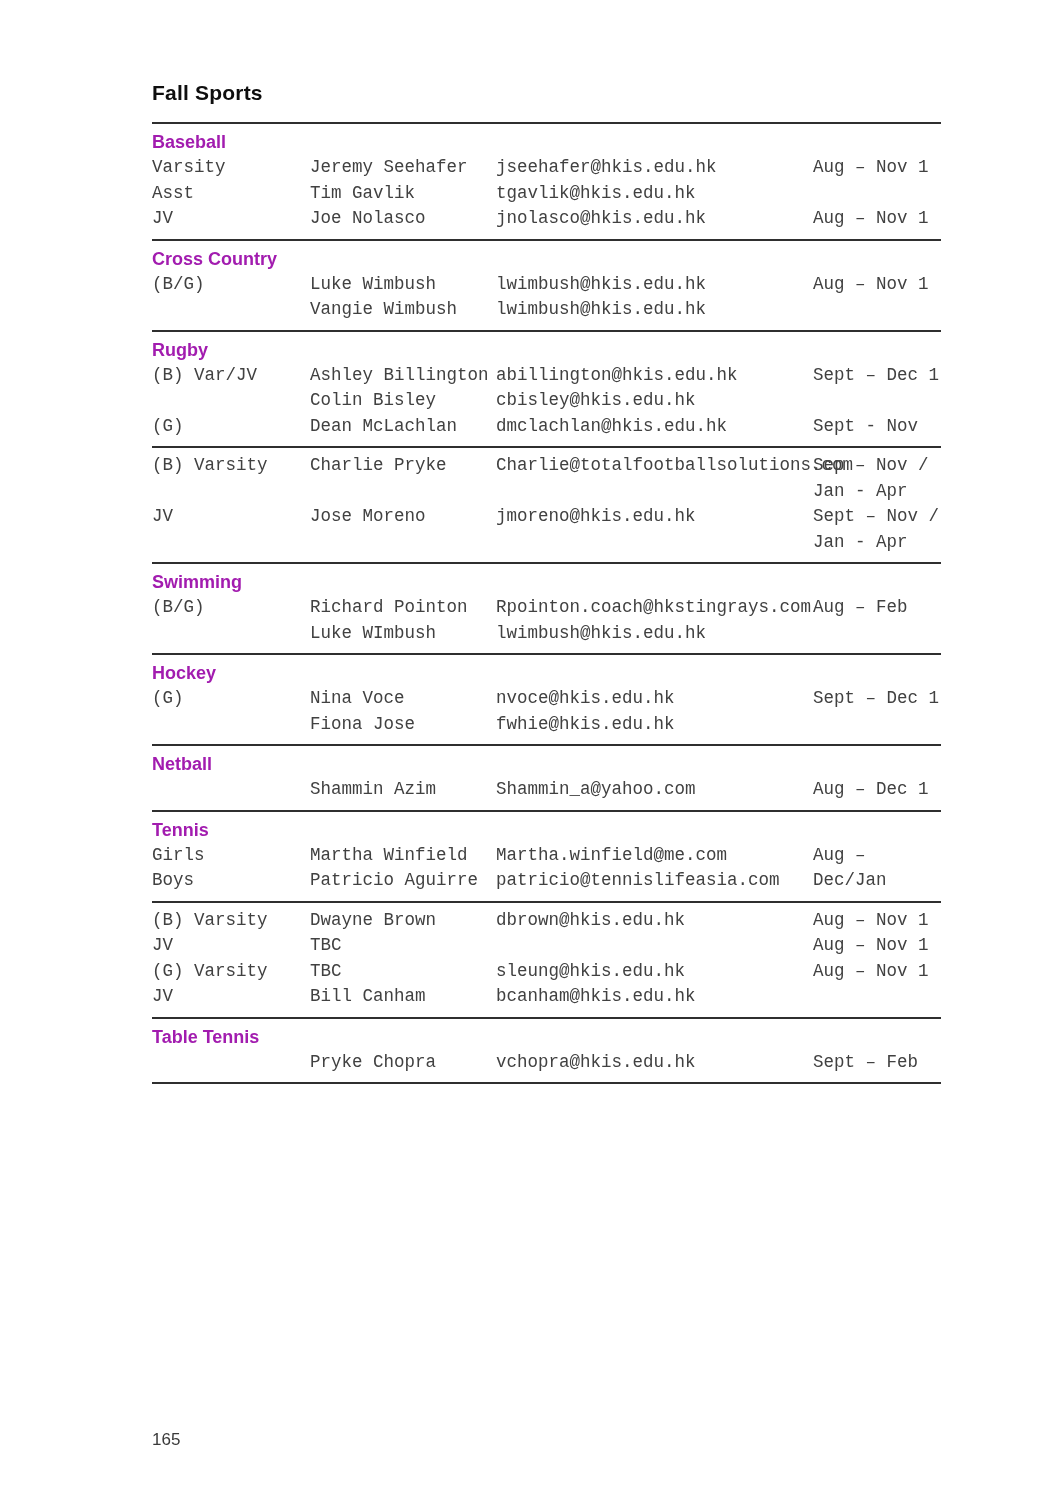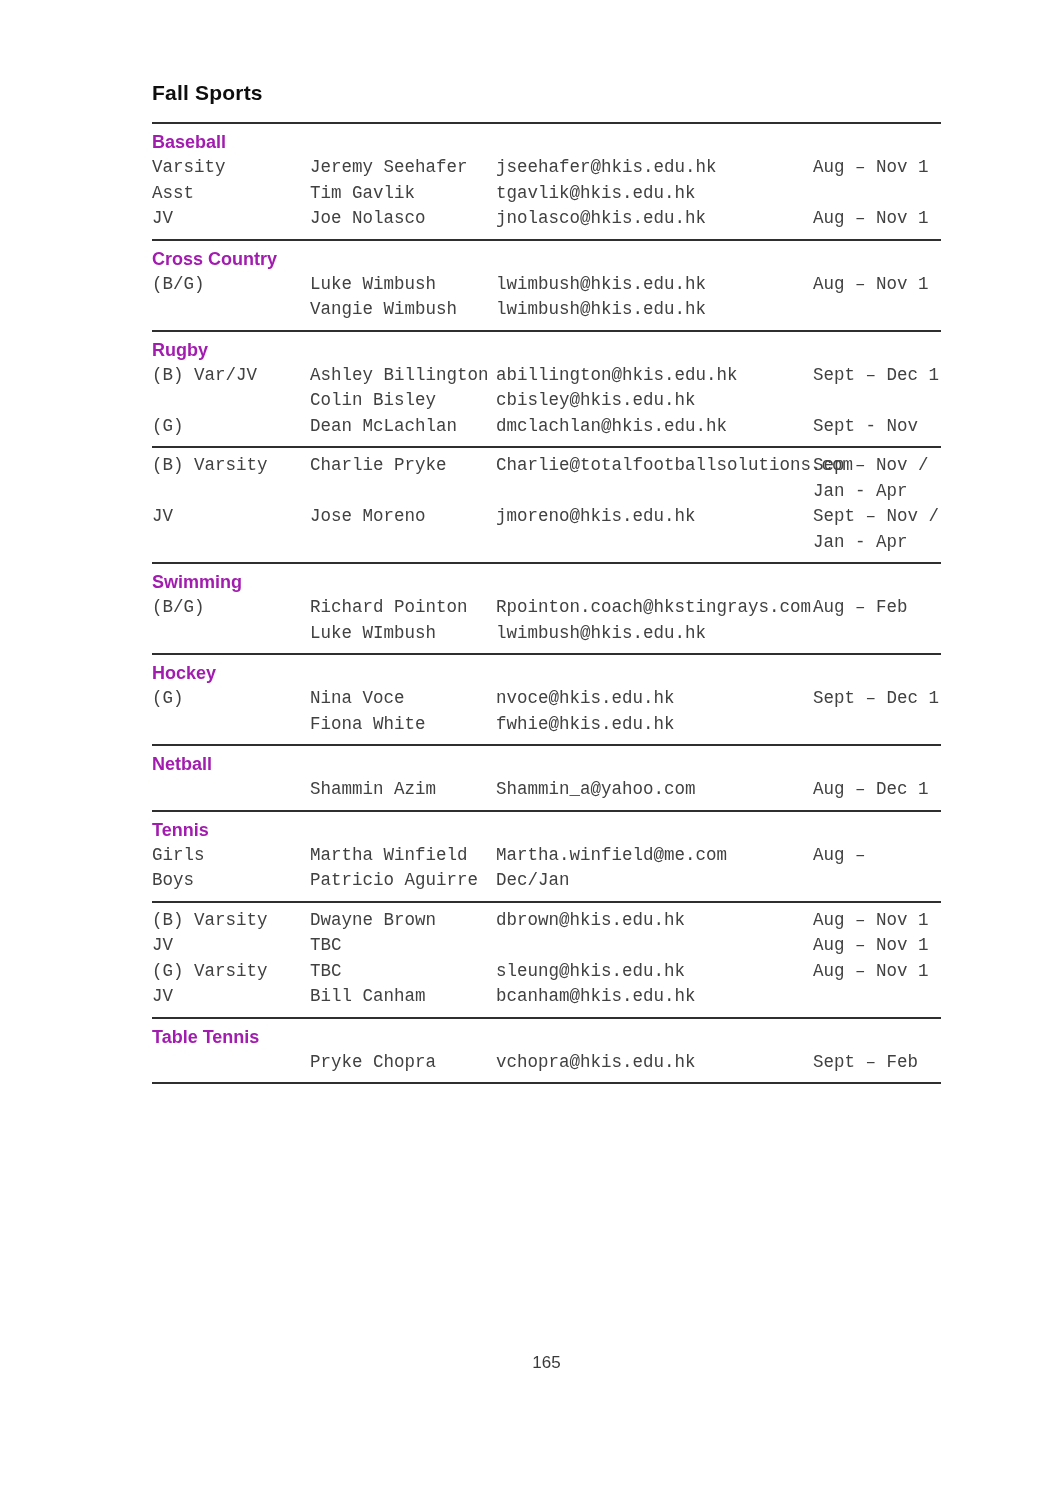--- a/index.html
+++ b/index.html
@@ -53,24 +53,23 @@
     color: #414141;
     line-height: 25.5px;
     white-space: nowrap;
     overflow: visible;
   }
   .cell.dates {
     white-space: pre-line;
   }
   .page-number {
     position: absolute;
-    top: 1350px;
+    top: 1427px;
     left: 152px;
     width: 789px;
-    text-align: center;
     font-size: 17px;
     color: #3a3a3a;
     line-height: 25px;
   }
 </style>
 </head>
 <body>
 
 <div class="content">
   <h1 class="page-title">Fall Sports</h1>
@@ -166,21 +165,21 @@
       <section class="section">
         <div class="section-title">Hockey</div>
         <div class="row">
           <div class="cell">(G)</div>
           <div class="cell">Nina Voce</div>
           <div class="cell">nvoce@hkis.edu.hk</div>
           <div class="cell dates">Sept – Dec 1</div>
         </div>
         <div class="row">
           <div class="cell"></div>
-          <div class="cell">Fiona White</div>
+          <div class="cell">Fiona Jose</div>
           <div class="cell">fwhie@hkis.edu.hk</div>
           <div class="cell dates"></div>
         </div>
       </section>
       <section class="section">
         <div class="section-title">Netball</div>
         <div class="row">
           <div class="cell"></div>
           <div class="cell">Shammin Azim</div>
           <div class="cell">Shammin_a@yahoo.com</div>
@@ -191,20 +190,21 @@
         <div class="section-title">Tennis</div>
         <div class="row">
           <div class="cell">Girls</div>
           <div class="cell">Martha Winfield</div>
           <div class="cell">Martha.winfield@me.com</div>
           <div class="cell dates">Aug –</div>
         </div>
         <div class="row">
           <div class="cell">Boys</div>
           <div class="cell">Patricio Aguirre</div>
+          <div class="cell">patricio@tennislifeasia.com</div>
           <div class="cell dates">Dec/Jan</div>
         </div>
       </section>
       <section class="section">
         <div class="row">
           <div class="cell">(B) Varsity</div>
           <div class="cell">Dwayne Brown</div>
           <div class="cell">dbrown@hkis.edu.hk</div>
           <div class="cell dates">Aug – Nov 1</div>
         </div>

